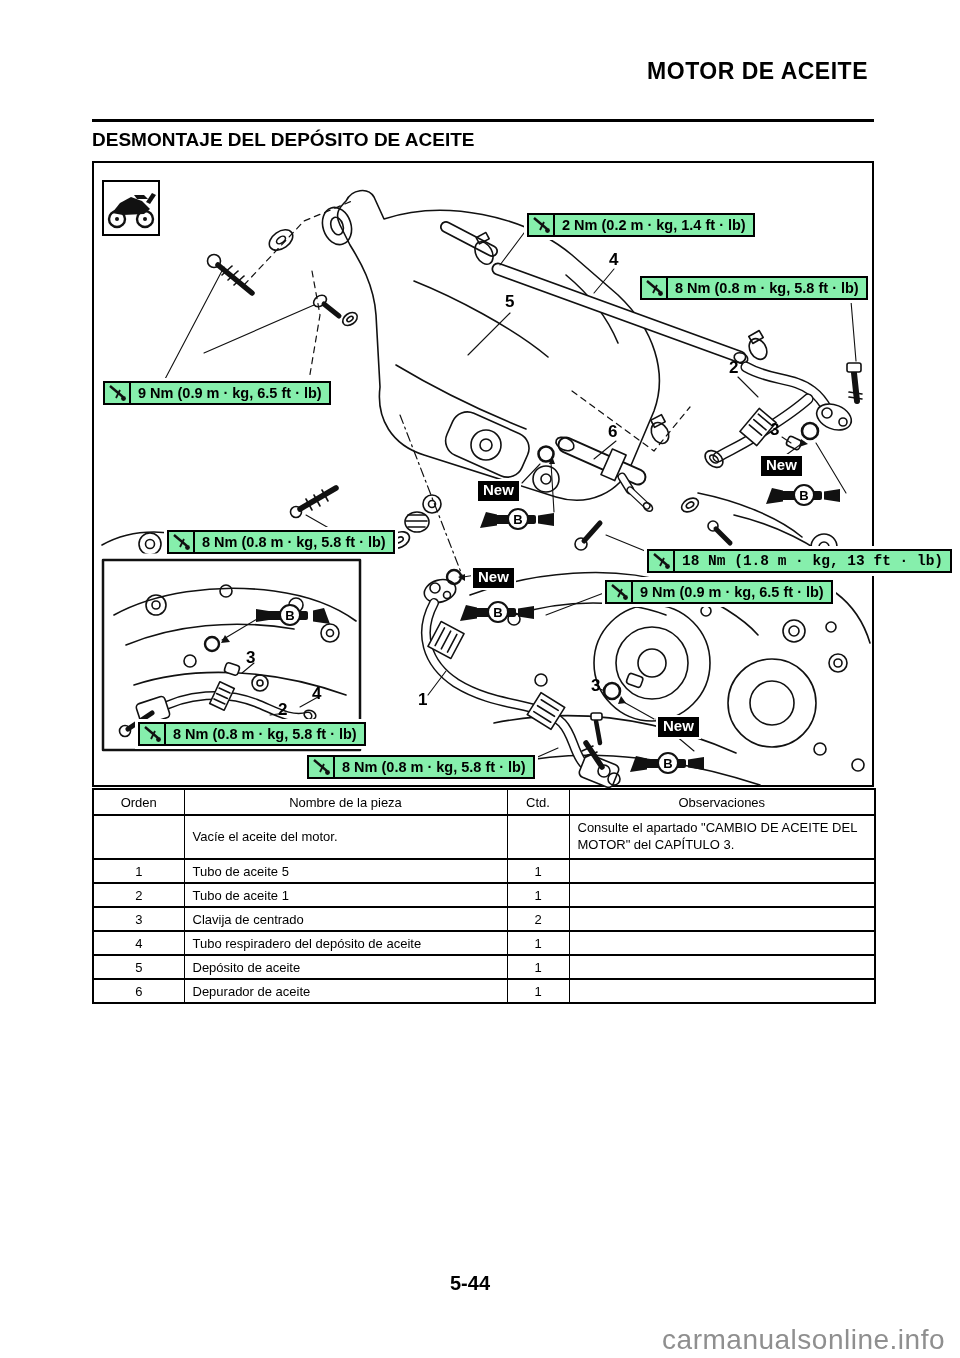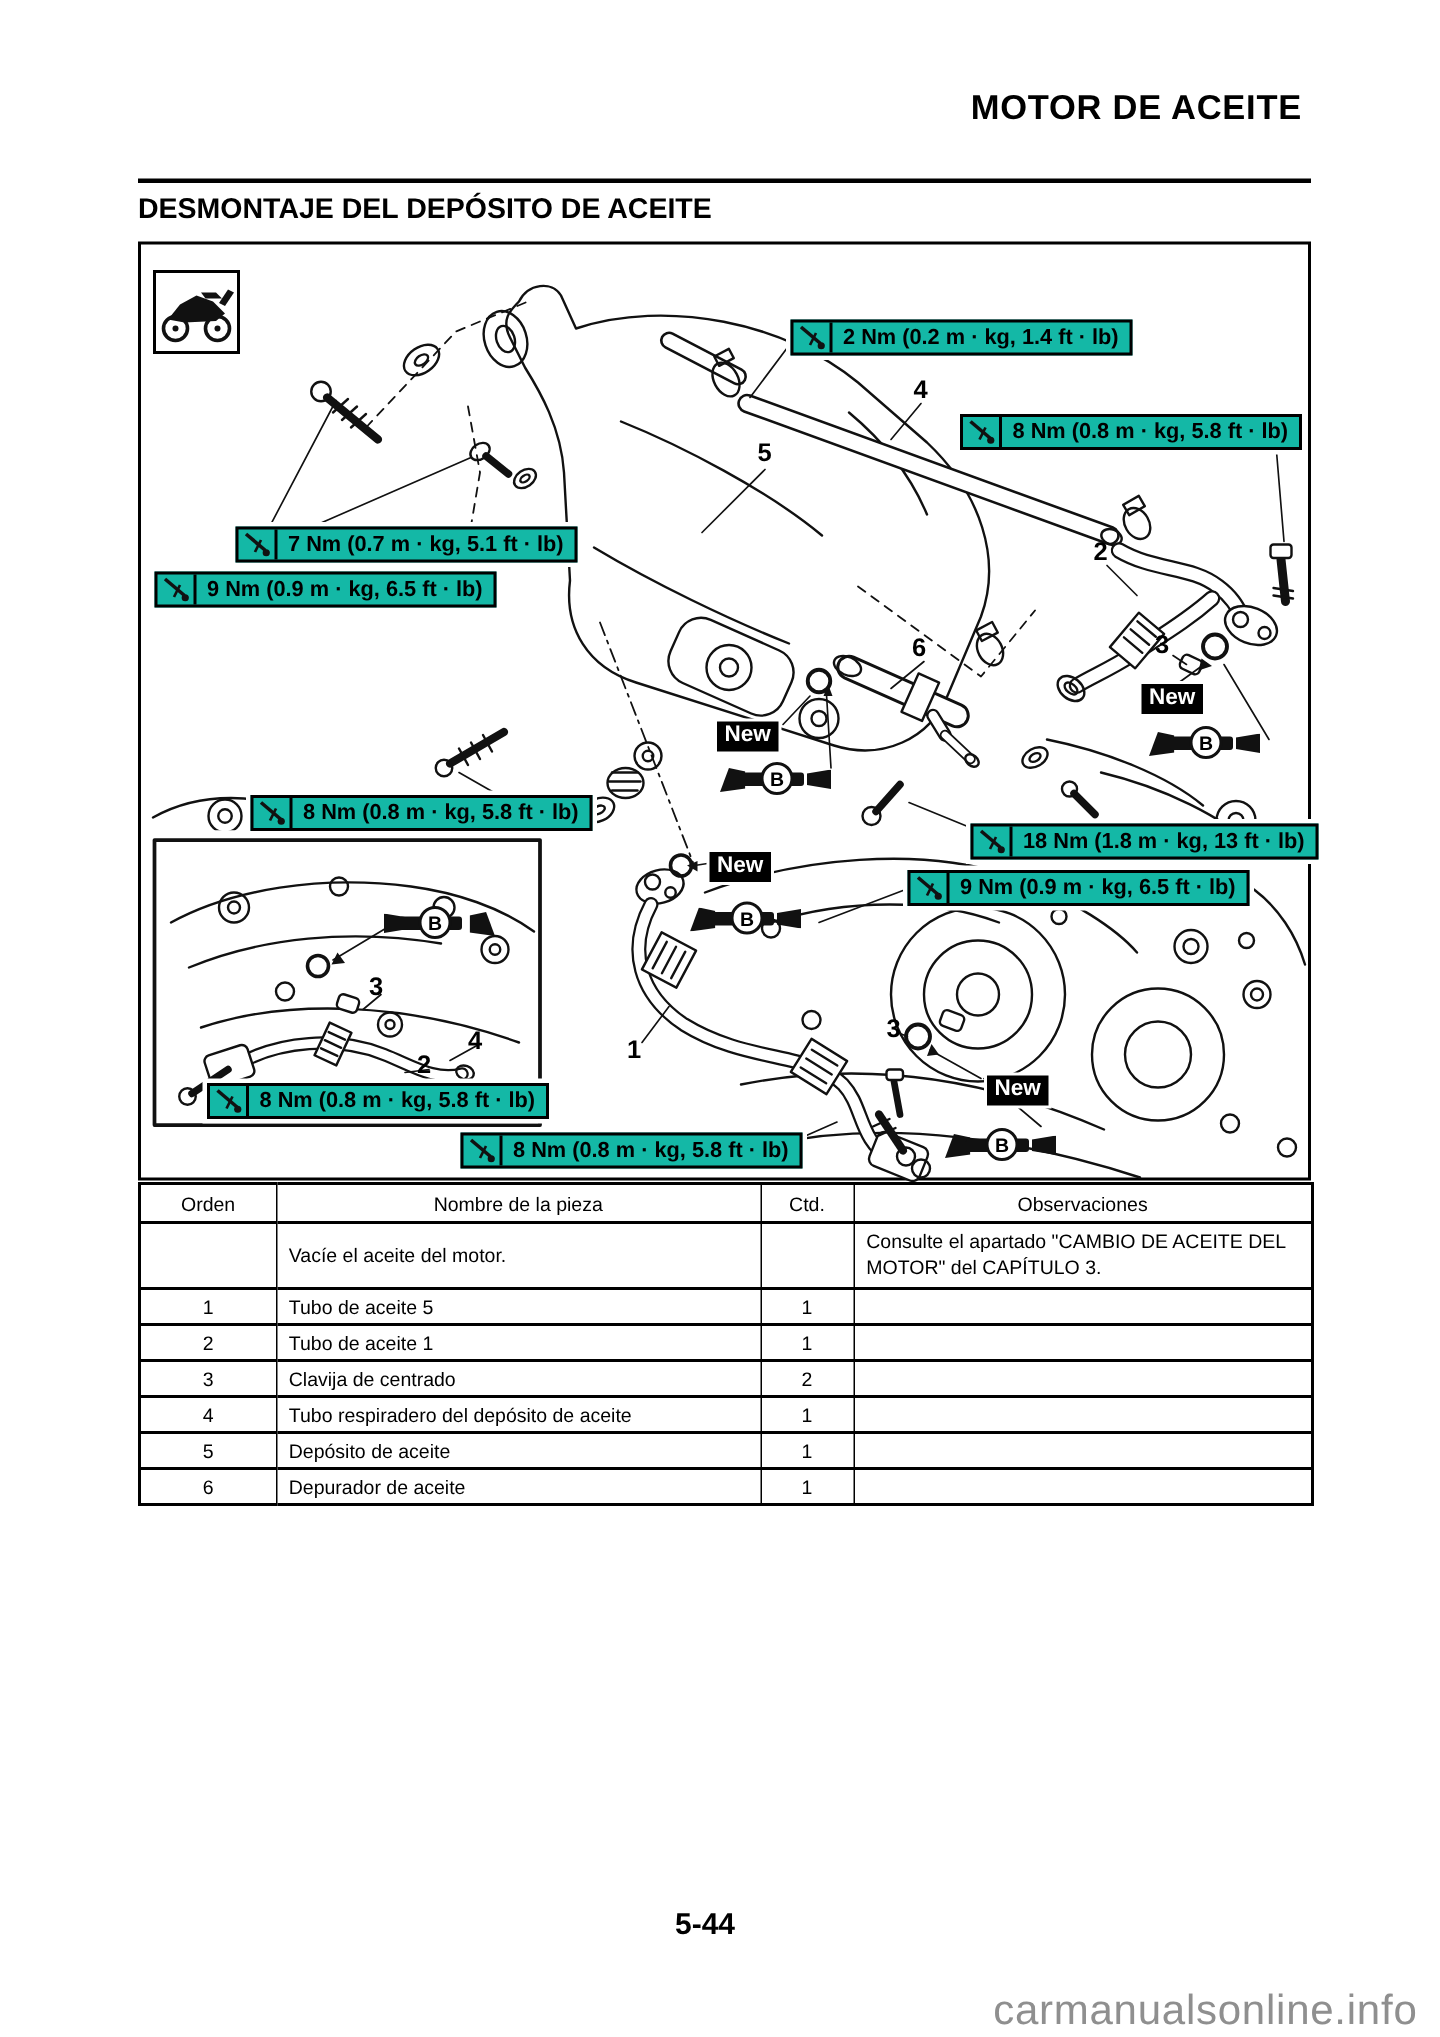--- a/index.html
+++ b/index.html
@@ -8,21 +8,21 @@
   
   .doc-title{top:58px;right:92px;font-size:23px;font-weight:bold;letter-spacing:.5px;}
   .rule{top:119px;left:92px;width:782px;height:3px;background:#000;}
   .section-title{top:129px;left:92px;font-size:19px;font-weight:bold;}
   
   .frame{top:161px;left:92px;width:778px;height:622px;border:2px solid #000;background:#fff;}
   .art{position:absolute;left:0;top:0;width:782px;height:626px;}
   
   .moto-box{left:8px;top:17px;width:54px;height:52px;border:2px solid #000;background:#fff;}
   
-  .callout{display:flex;align-items:stretch;border:2px solid #000;background:#14b8a6;height:24px;box-sizing:border-box;box-shadow:0 0 0 3px #fff;white-space:nowrap;}
+  .callout{display:flex;align-items:stretch;border:2px solid #000;background:#86efac;height:24px;box-sizing:border-box;box-shadow:0 0 0 3px #fff;white-space:nowrap;}
   .callout .cicon{width:24px;border-right:2px solid #000;display:flex;align-items:center;justify-content:center;}
   .callout .ctext{font-size:14.5px;font-weight:bold;padding:0 7px;display:flex;align-items:center;}
   
   .pnum{font-size:17px;font-weight:bold;line-height:1;background:transparent;}
   
   .new-badge{background:#000;color:#fff;font-size:15px;font-weight:bold;padding:1px 5px 2px 5px;line-height:1.1;box-shadow:0 0 0 2px #fff;}
   
   .grease{width:78px;height:24px;}
   .grease .gi-tip{position:absolute;left:0;top:5px;width:17px;height:16px;background:#111;
     clip-path:polygon(0 100%,35% 0,100% 15%,100% 85%);}
@@ -317,51 +317,41 @@
   <div class="abs callout" style="left:546px;top:113px;">
     <span class="cicon">
         <svg width="20" height="20" viewBox="0 0 20 20">
           <line x1="3" y1="3" x2="16" y2="14" stroke="#111" stroke-width="2.4"></line>
           <line x1="13" y1="7" x2="9" y2="15" stroke="#111" stroke-width="1.8"></line>
           <circle cx="16.5" cy="15.5" r="2.4" fill="#111"></circle>
         </svg>
       </span>
     <span class="ctext">8 Nm (0.8 m · kg, 5.8 ft · lb)</span>
   </div>
-  <div class="abs callout" style="left:63px;top:188px;">
-    <span class="cicon">
-        <svg width="20" height="20" viewBox="0 0 20 20">
-          <line x1="3" y1="3" x2="16" y2="14" stroke="#111" stroke-width="2.4"></line>
-          <line x1="13" y1="7" x2="9" y2="15" stroke="#111" stroke-width="1.8"></line>
-          <circle cx="16.5" cy="15.5" r="2.4" fill="#111"></circle>
-        </svg>
-      </span>
-    <span class="ctext">7 Nm (0.7 m · kg, 5.1 ft · lb)</span>
-  </div>
   <div class="abs callout" style="left:9px;top:218px;">
     <span class="cicon">
         <svg width="20" height="20" viewBox="0 0 20 20">
           <line x1="3" y1="3" x2="16" y2="14" stroke="#111" stroke-width="2.4"></line>
           <line x1="13" y1="7" x2="9" y2="15" stroke="#111" stroke-width="1.8"></line>
           <circle cx="16.5" cy="15.5" r="2.4" fill="#111"></circle>
         </svg>
       </span>
     <span class="ctext">9 Nm (0.9 m · kg, 6.5 ft · lb)</span>
   </div>
   <div class="abs callout" style="left:73px;top:367px;">
     <span class="cicon">
         <svg width="20" height="20" viewBox="0 0 20 20">
           <line x1="3" y1="3" x2="16" y2="14" stroke="#111" stroke-width="2.4"></line>
           <line x1="13" y1="7" x2="9" y2="15" stroke="#111" stroke-width="1.8"></line>
           <circle cx="16.5" cy="15.5" r="2.4" fill="#111"></circle>
         </svg>
       </span>
     <span class="ctext">8 Nm (0.8 m · kg, 5.8 ft · lb)</span>
   </div>
-  <div class="abs callout" style="left:553px;top:386px;">
+  <div class="abs callout" style="left:553px;top:386px;font-family:Liberation Mono, monospace;">
     <span class="cicon">
         <svg width="20" height="20" viewBox="0 0 20 20">
           <line x1="3" y1="3" x2="16" y2="14" stroke="#111" stroke-width="2.4"></line>
           <line x1="13" y1="7" x2="9" y2="15" stroke="#111" stroke-width="1.8"></line>
           <circle cx="16.5" cy="15.5" r="2.4" fill="#111"></circle>
         </svg>
       </span>
     <span class="ctext">18 Nm (1.8 m · kg, 13 ft · lb)</span>
   </div>
   <div class="abs callout" style="left:511px;top:417px;">

